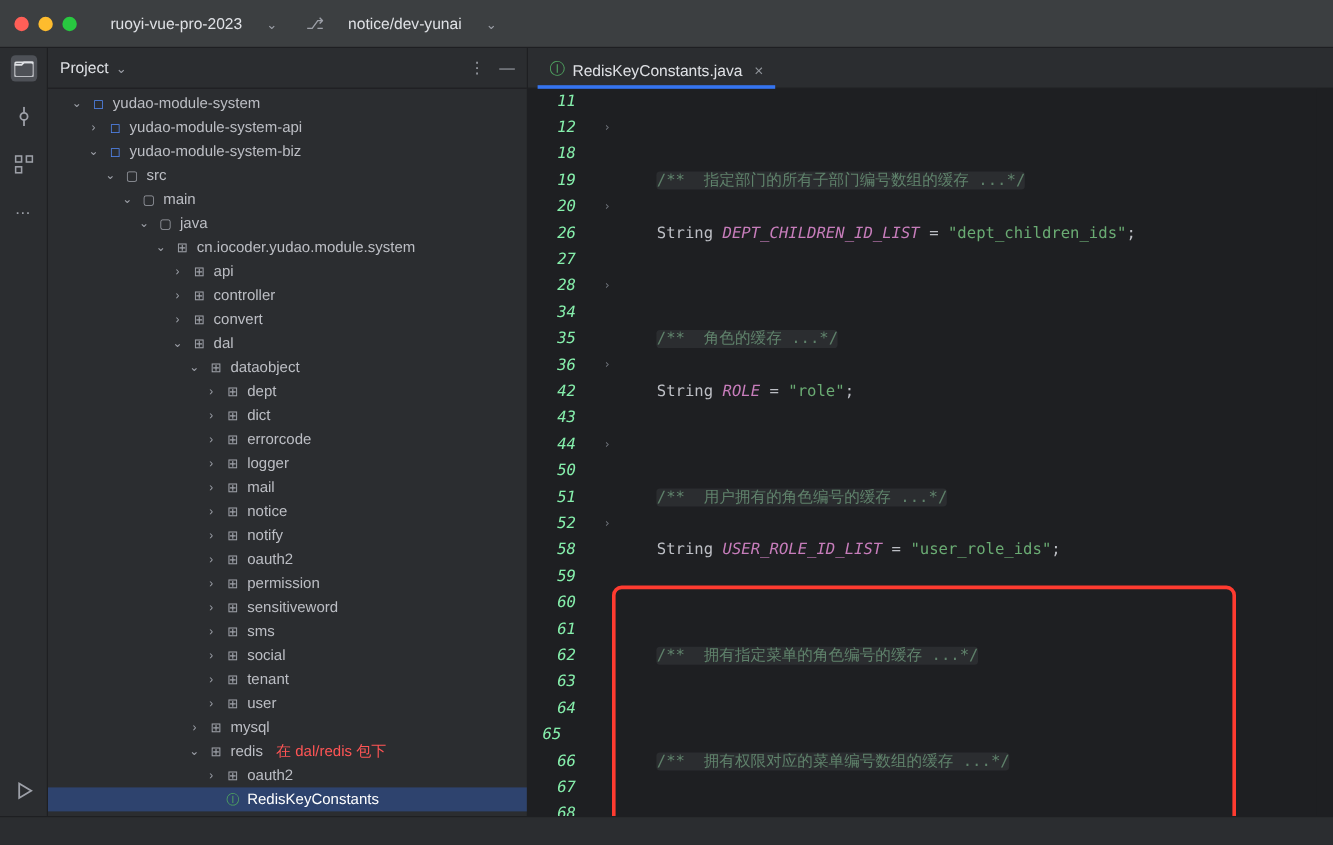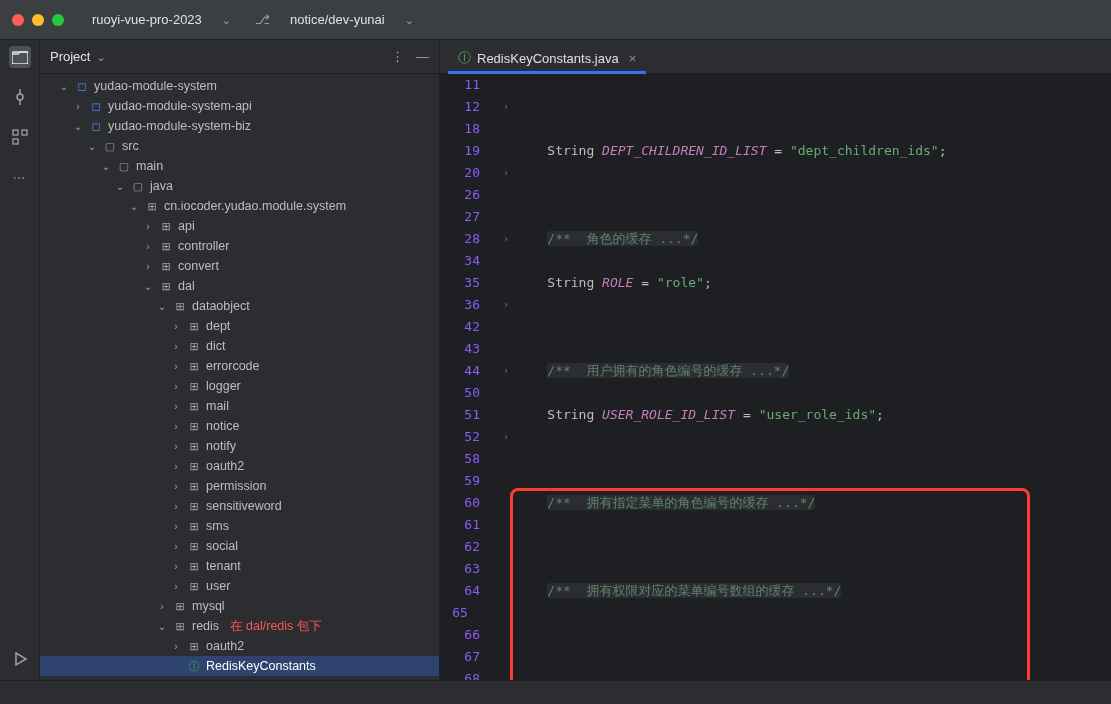--- a/index.html
+++ b/index.html
@@ -86,21 +86,21 @@
   .ic.iface { color:#4fa360; }
   .annot { color:#ff5555; margin-left:6px; font-size:12.5px;}
   
   .editor { flex:1; display:flex; flex-direction:column; min-width:0; background:#1e1f22;}
   .tabs { height:34px; display:flex; align-items:flex-end; padding-left:8px; background:#2b2d30; border-bottom:1px solid #1e1f22;}
   .tab { display:flex; align-items:center; gap:6px; padding:6px 10px; color:#bcbec4; position:relative;}
   .tab.active { color:#dfe1e5; }
   .tab.active::after { content:""; position:absolute; left:0; right:0; bottom:-1px; height:3px; background:#3574f0;}
   .tab .close { color:#8f9399; font-size:13px; margin-left:4px;}
   .code { flex:1; display:flex; font-family: Menlo, Consolas, monospace; font-size:13px; line-height:22px; overflow:hidden; position:relative;}
-  .gutter { width:56px; text-align:right; color:#8b5cf6; padding-right:16px; user-select:none;}
+  .gutter { width:56px; text-align:right; color:#86efac; padding-right:16px; user-select:none;font-style:italic;}
   .folds { width:20px; color:#6f737a; }
   .folds div { height:22px; text-align:center; font-size:10px;}
   .lines { flex:1; white-space:pre; color:#bcbec4; position:relative; padding-right:10px;}
   .lines div { height:22px; }
   .field { color:#c77dbb; font-style:italic;}
   .str { color:#6aab73;}
   .cmt { color:#5f826b;}
   .greybg { background:#2b2d30; border-radius:3px;}
   .redbox {
     position:absolute;
@@ -395,20 +395,21 @@
           <div></div>
           <div></div>
           <div></div>
           <div></div>
           <div></div>
           <div></div>
           <div></div>
         </div>
       <div class="lines" id="lines">
 <div></div>
+<div>    <span class="cmt greybg">/**  指定部门的所有子部门编号数组的缓存 ...*/</span></div>
 <div>    <span>String </span><span class="field">DEPT_CHILDREN_ID_LIST</span><span> = </span><span class="str">"dept_children_ids"</span><span>;</span></div>
 <div></div>
 <div>    <span class="cmt greybg">/**  角色的缓存 ...*/</span></div>
 <div>    <span>String </span><span class="field">ROLE</span><span> = </span><span class="str">"role"</span><span>;</span></div>
 <div></div>
 <div>    <span class="cmt greybg">/**  用户拥有的角色编号的缓存 ...*/</span></div>
 <div>    <span>String </span><span class="field">USER_ROLE_ID_LIST</span><span> = </span><span class="str">"user_role_ids"</span><span>;</span></div>
 <div></div>
 <div>    <span class="cmt greybg">/**  拥有指定菜单的角色编号的缓存 ...*/</span></div>
 <div></div>

